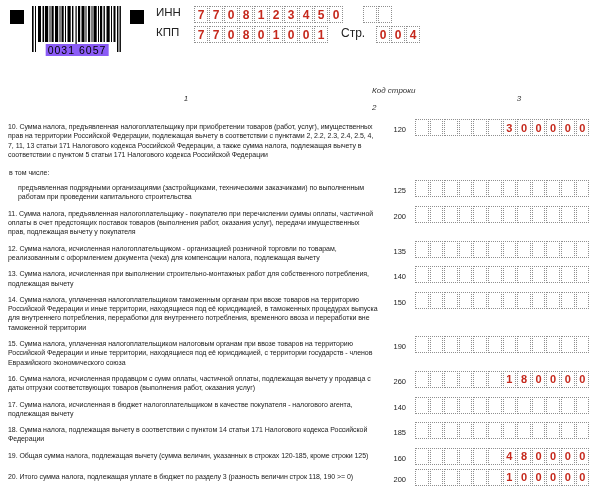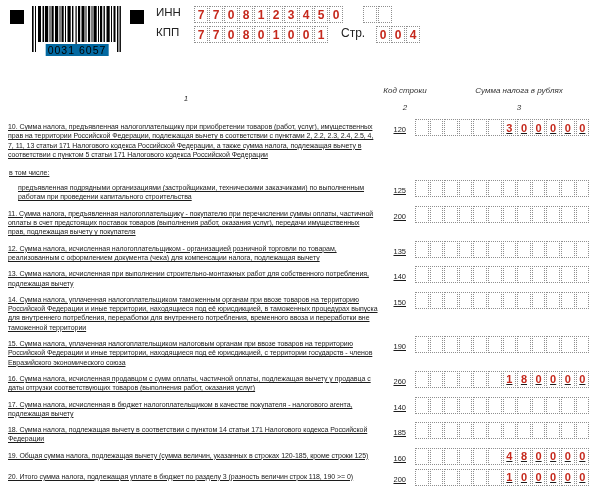--- a/index.html
+++ b/index.html
@@ -7,42 +7,42 @@
   .page {
     position:relative; width:600px; height:489px; background:#fff;
     font-family:"Liberation Sans", sans-serif; color:#1c1c1c; overflow:hidden;
   }
   
   .topbar { display:flex; align-items:flex-start; padding:6px 0 0 10px; }
   .regmark { width:14px; height:14px; background:#000; margin-top:4px; }
   .barcode-wrap { margin:0 8px; width:90px; height:48px; position:relative; }
   .barcode-digits {
     position:absolute; left:50%; transform:translateX(-50%); bottom:-2px;
-    background:#0369a1; padding:0 2px; font-size:10.5px; color:#000;
+    background:#8b5cf6; padding:0 2px; font-size:10.5px; color:#000;
     letter-spacing:1px; white-space:nowrap;
   }
   .idfields { margin-left:12px; }
   .idrow { display:flex; margin-bottom:3px;gap:8px; }
   .idlabel { font-size:11.5px; color:#222; width:30px; }
   .strip { display:flex; gap:1px; }
   .cell {
     width:14px; height:17px; border:1px dotted #8f8f8f; background:#fff;
     display:flex; align-items:center; justify-content:center;
     font-size:12px; font-weight:bold; color:var(--red);
   }
   .gap4 { width:4px; }
   .strlabel { font-size:12px; color:#222; margin:0 3px 0 5px; }
   
   .thead { display:flex; margin-top:32px; font-style:italic; font-size:8px; color:#333; }
   .thead .c1 { width:372px; text-align:center; }
-  .thead .c2 { width:66px; text-align:center; }
+  .thead .c2 { width:66px; }
   .thead .c3 { flex:1; text-align:center; }
   .thead .num { margin-top:8px; font-style:italic; }
   
-  .rows { margin-top:7px;text-decoration:underline; }
+  .rows { margin-top:7px; }
   .frow { display:flex; align-items:flex-start; margin-bottom:4px; padding-left:8px; }
   .rtext {
     width:370px; font-size:7px; line-height:9.3px; letter-spacing:-0.05px;
     color:#222; padding-top:3px;
   }
   .rtext.indent { padding-left:10px; width:370px; }
   .rcode { width:28px; text-align:right; font-size:7.5px; color:#222; padding-top:6px; }
   .rfield { margin-left:9px; display:flex; gap:1px; }
   .vcell {
     width:13.6px; height:17px; border:1px dotted #8f8f8f; background:#fff;
@@ -144,21 +144,20 @@
 
   <div class="thead">
     <div class="c1">
       <div class="num">1</div>
     </div>
     <div class="c2">
       <div>Код строки</div>
       <div class="num">2</div>
     </div>
     <div class="c3">
-      <div>Сумма налога в рублях</div>
       <div class="num">3</div>
     </div>
   </div>
 
   <div class="rows" id="rows">
   <div class="frow">
     <div class="rtext">10. Сумма налога, предъявленная налогоплательщику при приобретении товаров (работ, услуг), имущественных прав на территории Российской Федерации, подлежащая вычету в соответствии с пунктами 2, 2.2, 2.3, 2.4, 2.5, 4, 7, 11, 13 статьи 171 Налогового кодекса Российской Федерации, а также сумма налога, подлежащая вычету в соответствии с пунктом 5 статьи 171 Налогового кодекса Российской Федерации</div>
     <div class="rcode">120</div>
     <div class="rfield">
           <div class="vcell"></div>

